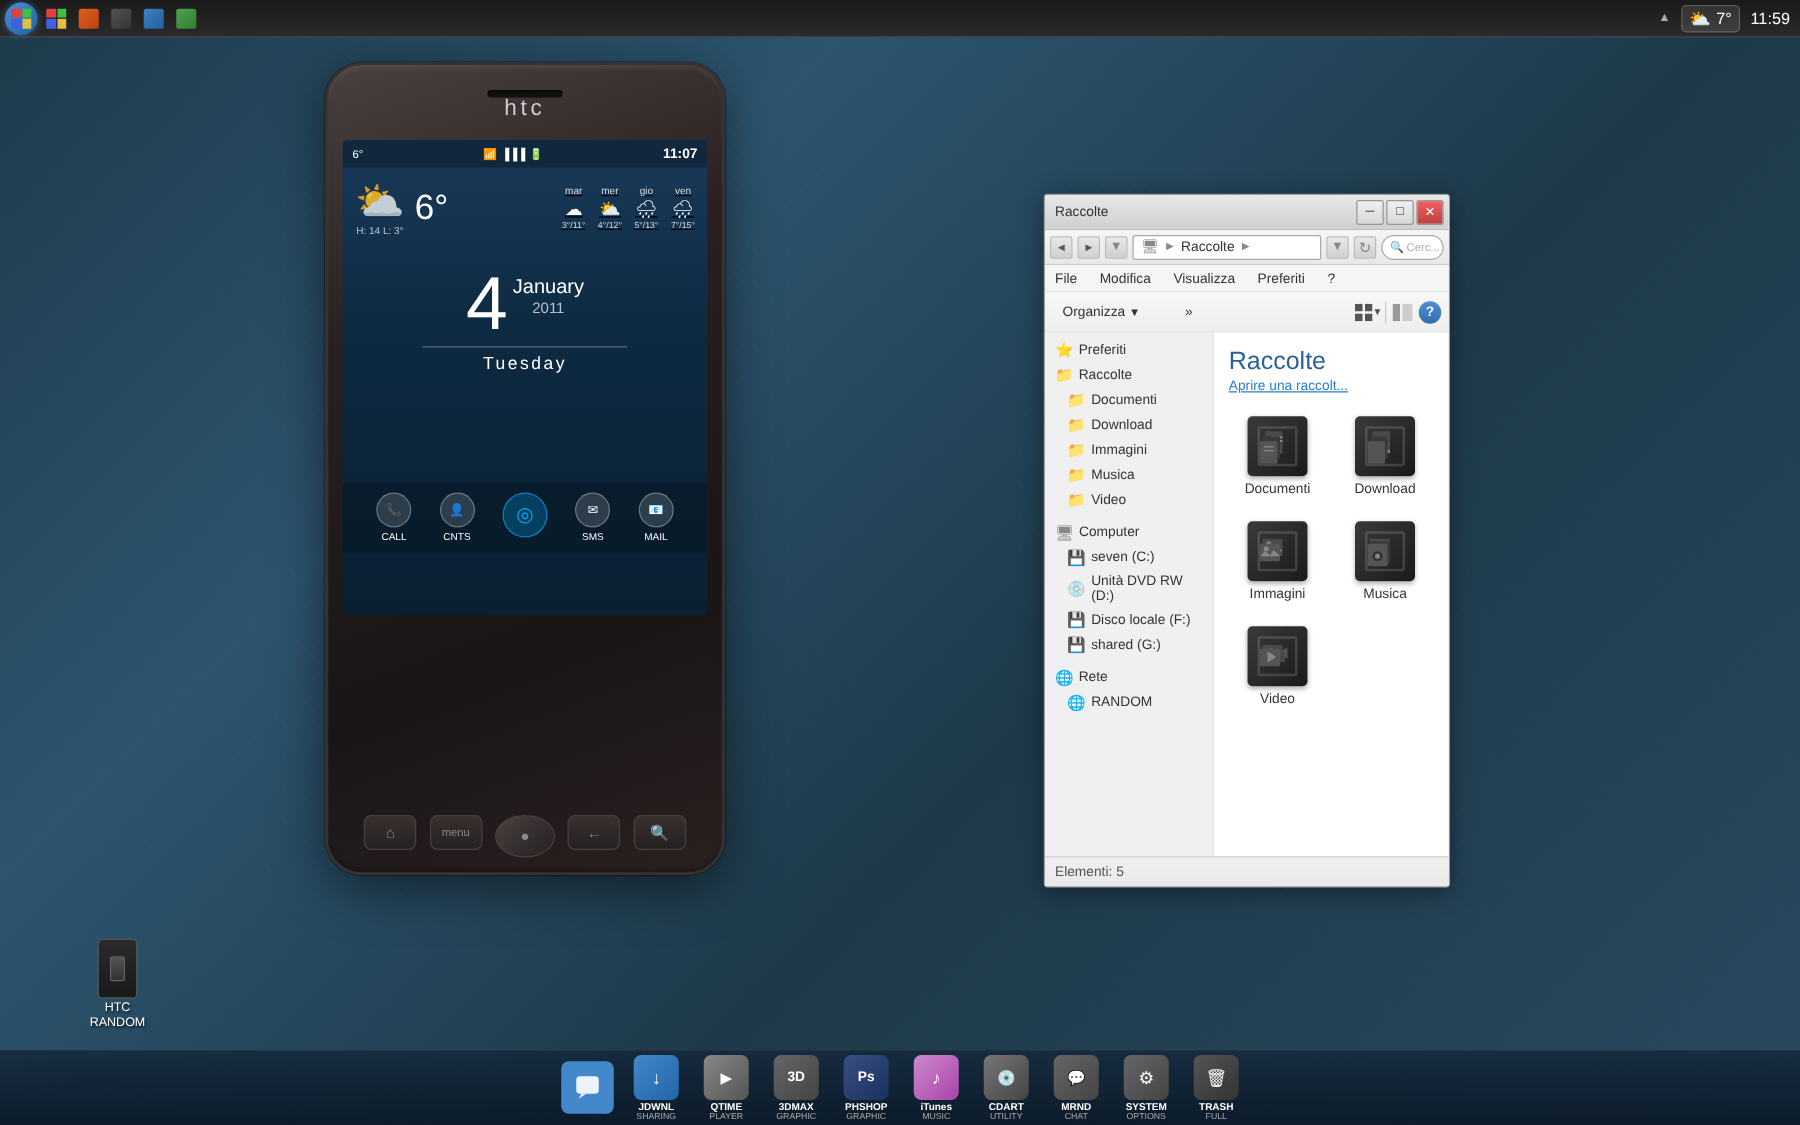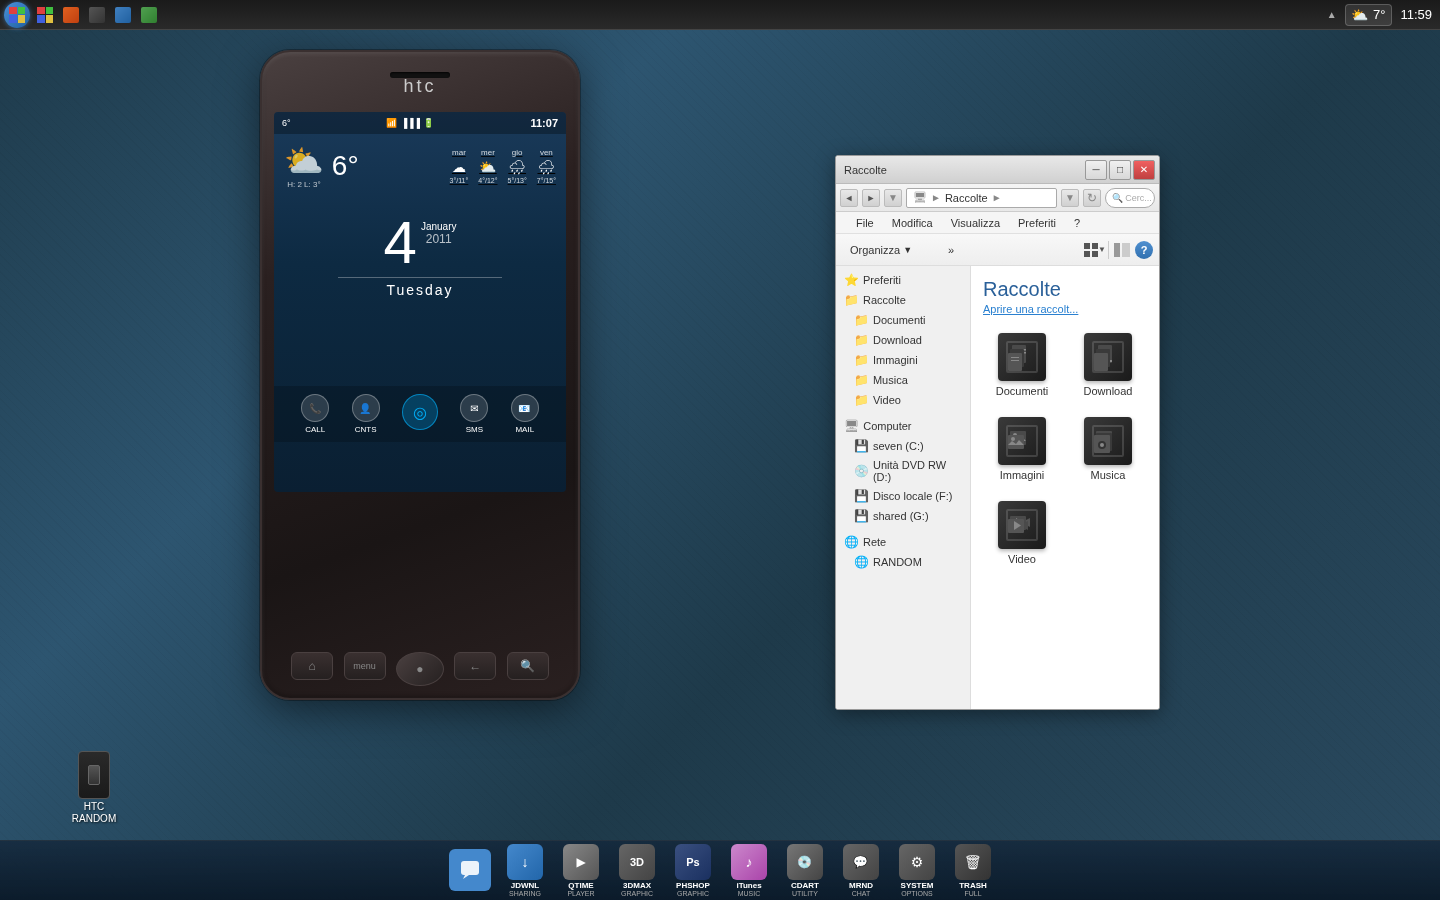--- a/index.html
+++ b/index.html
@@ -366,21 +366,21 @@
     }
 
     .phone-month-year {
       display: flex;
       flex-direction: column;
       padding-top: 8px;
     }
 
     .phone-month {
       color: white;
-      font-size: 10px;
+      font-size: 16px;
       font-weight: 300;
     }
 
     .phone-year {
       color: rgba(255,255,255,0.7);
       font-size: 12px;
     }
 
     .phone-divider {
       width: 60%;
@@ -575,21 +575,21 @@
       font-size: 10px;
       color: #aaa;
     }
 
     .explorer-menu-bar {
       height: 22px;
       background: #f5f5f5;
       display: flex;
       align-items: center;
       gap: 2px;
-      padding: 0 12px;
+      padding: 0 0;
       border-bottom: 1px solid #e0e0e0;
       flex-shrink: 0;
     }
 
     .menu-item {
       padding: 2px 8px;
       font-size: 11px;
       color: #333;
       cursor: pointer;
       border-radius: 2px;
@@ -851,21 +851,21 @@
             <span>▐▐▐</span>
             <span>🔋</span>
           </div>
           <span class="phone-time">11:07</span>
         </div>
 
         <div class="phone-weather">
           <div class="weather-row">
             <div class="current-weather">
               <span style="font-size:32px;color:rgba(255,255,255,0.85)">⛅</span>
-              <span class="weather-hl">H: 2   L: 3°</span>
+              <span class="weather-hl">H: 14   L: 3°</span>
             </div>
             <span class="weather-big-temp">6°</span>
             <div class="forecast-row">
               <div class="forecast-day">
                 <span class="forecast-day-name">mar</span>
                 <span class="forecast-icon">☁</span>
                 <span class="forecast-temp">3°/11°</span>
               </div>
               <div class="forecast-day">
                 <span class="forecast-day-name">mer</span>
@@ -1143,20 +1143,23 @@
                 <polygon points="20,10 16,12 16,17 20,19" fill="#4a4a4a"></polygon>
                 <polygon points="6,10 6,19 13,14.5" fill="#888"></polygon>
               </svg>
             </div>
             <span class="collection-label">Video</span>
           </div>
         </div>
       </div>
     </div>
 
+    <div class="explorer-status">
+      <span>Elementi: 5</span>
+    </div>
   </div>
 
   <div class="taskbar-bottom">
 
     <div class="dock-item" style="margin-right:4px;">
       <div class="dock-icon-box" style="background:#4488cc;width:42px;height:42px;">
         <svg width="22" height="22" viewBox="0 0 22 22">
           <rect x="2" y="2" width="18" height="14" rx="3" fill="white" opacity="0.9"></rect>
           <polygon points="6,16 4,20 10,16" fill="white" opacity="0.9"></polygon>
         </svg>

